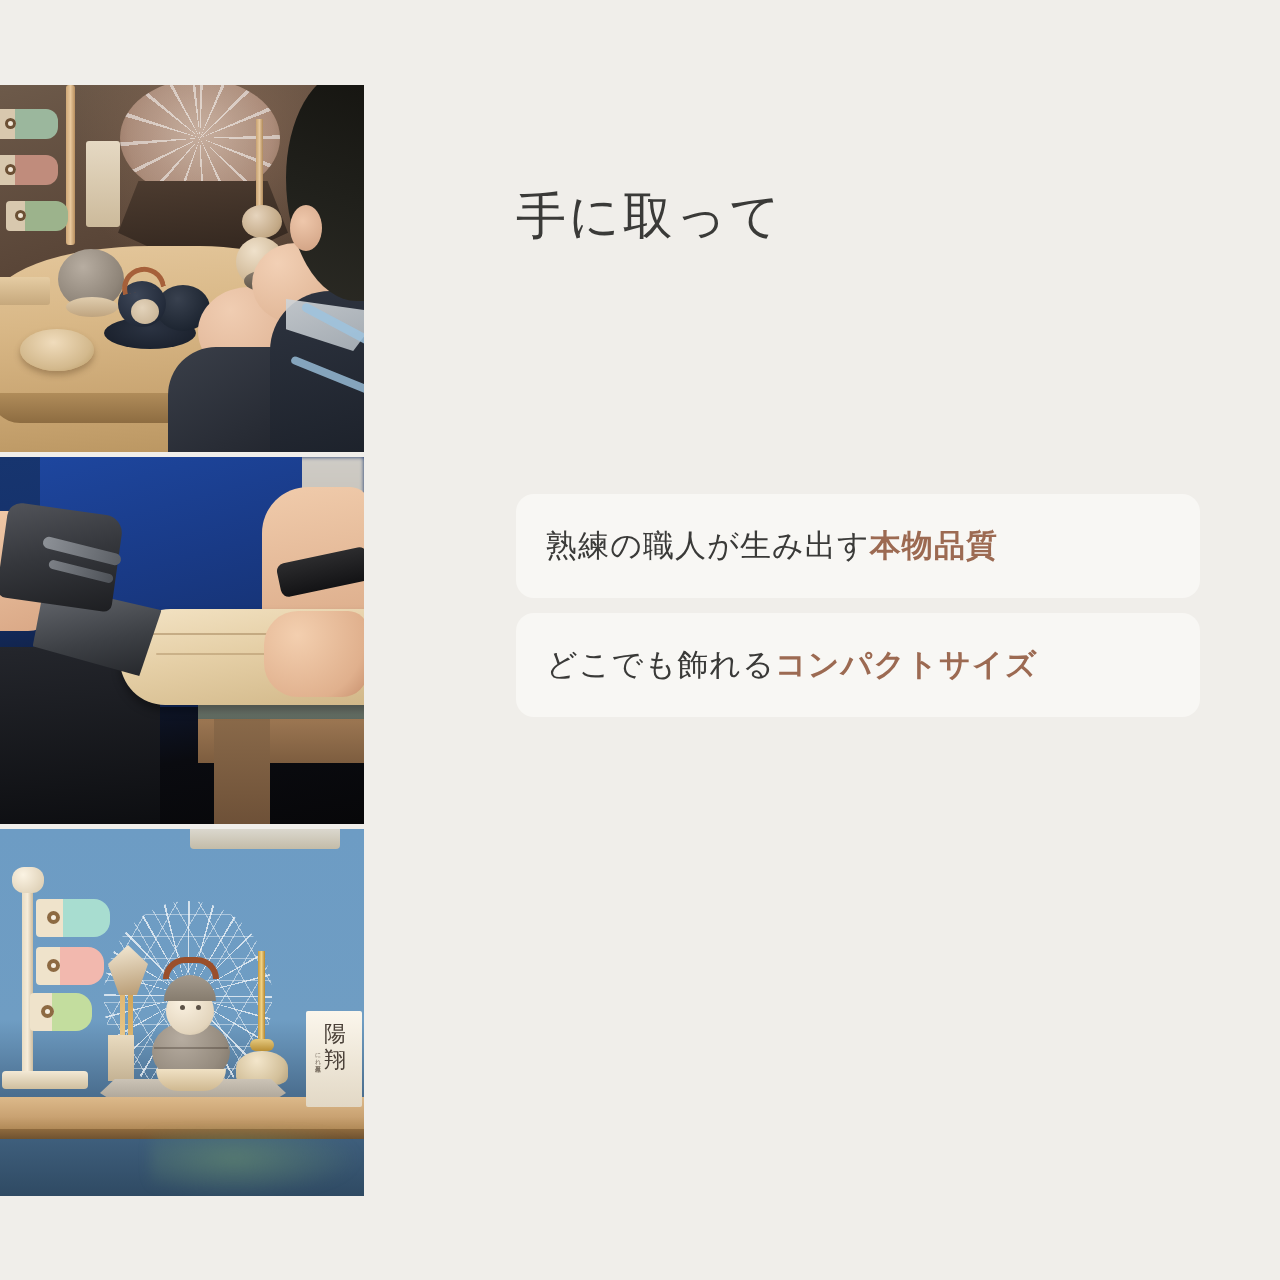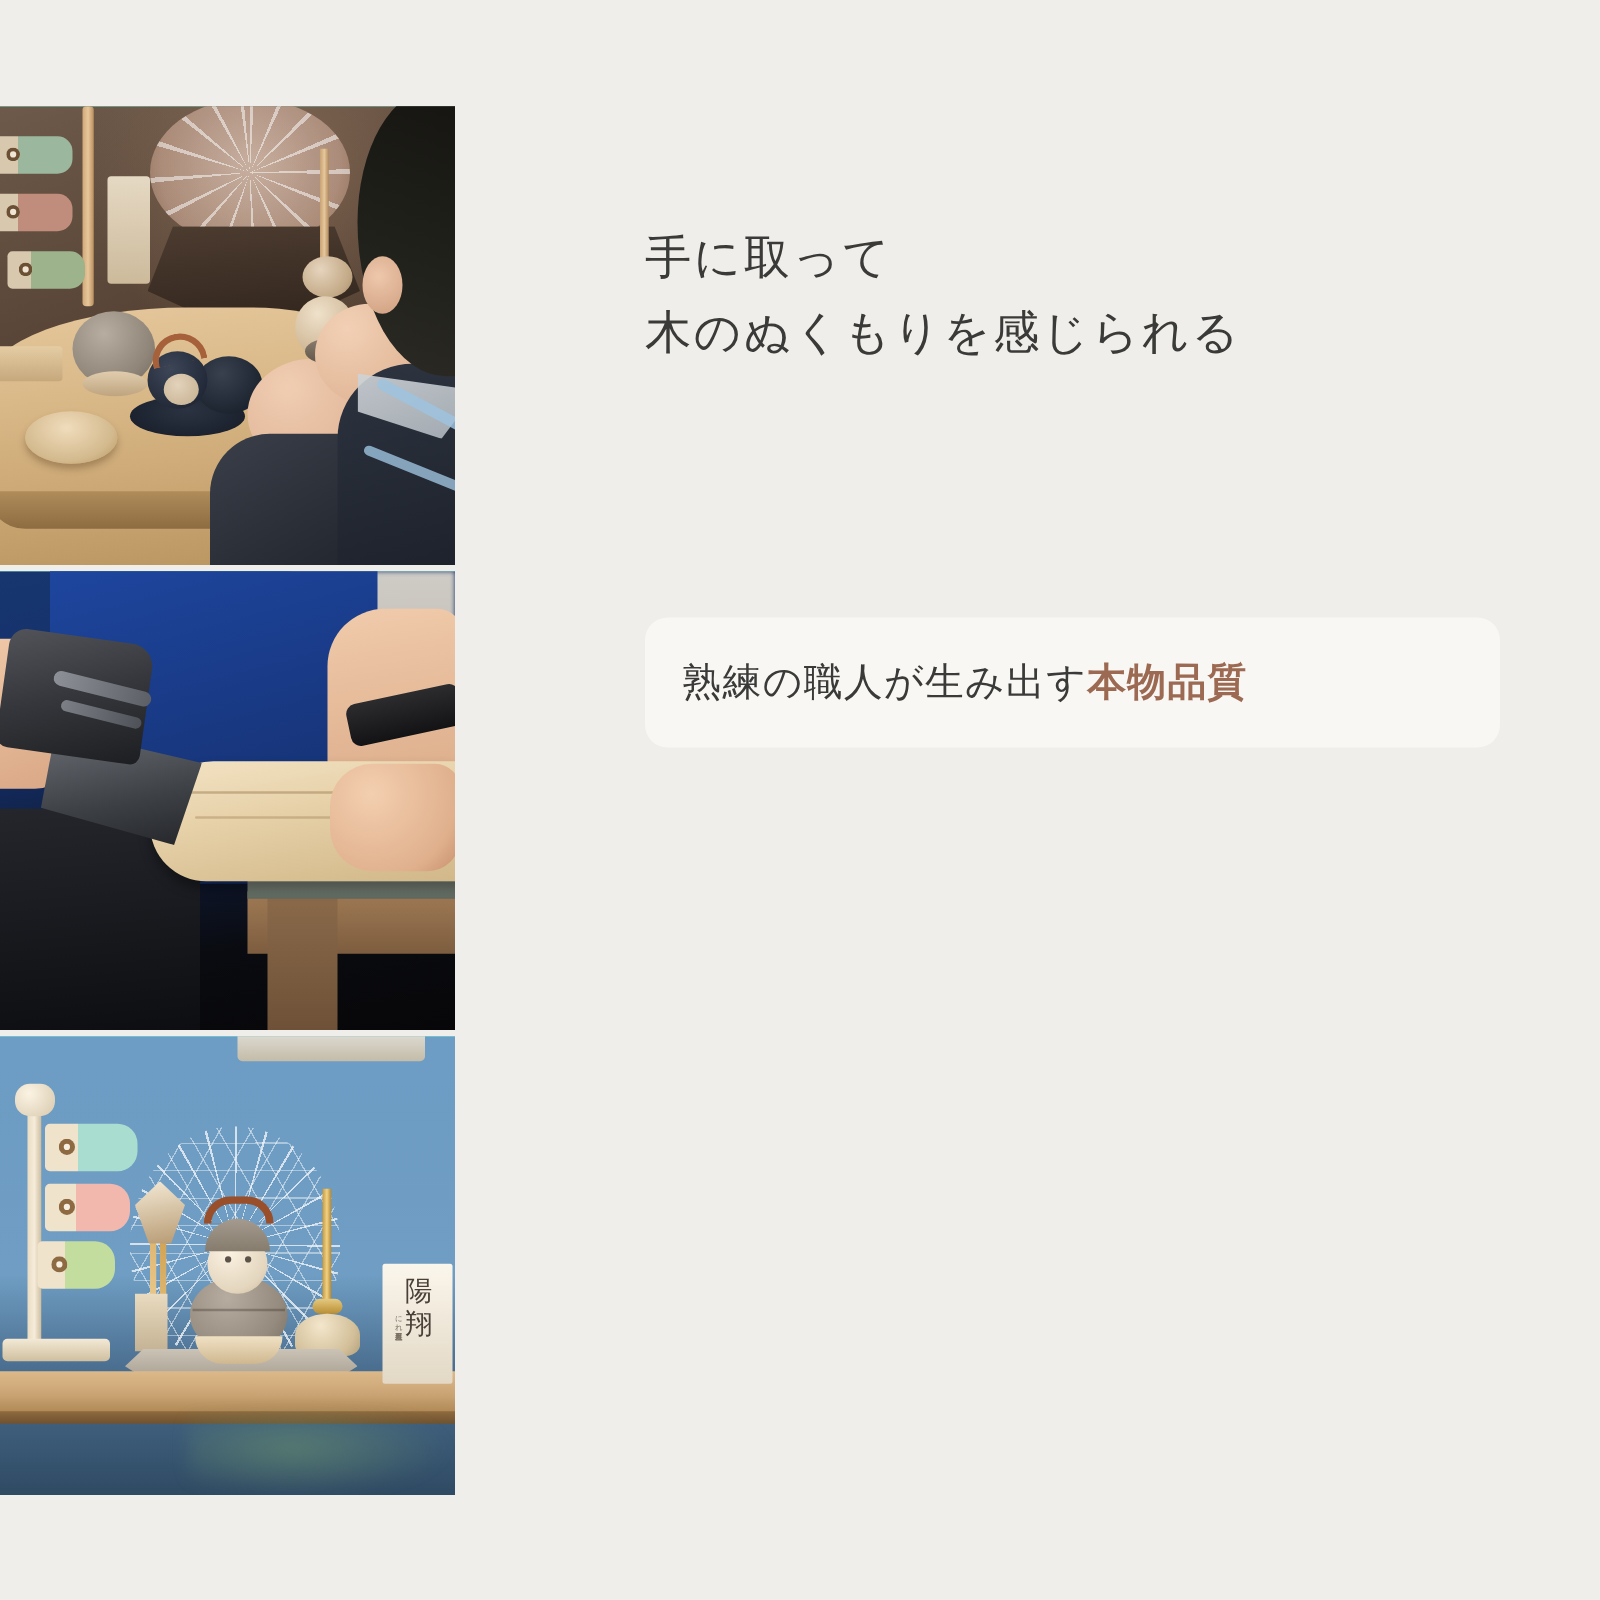--- a/index.html
+++ b/index.html
@@ -408,21 +408,21 @@
     top: 0;
     width: 700px;
     height: 1280px;
   }
 
   .headline {
     position: absolute;
     left: 0;
     top: 176px;
     width: 700px;
-    font-size: 37px;
+    font-size: 50px;
     line-height: 1.62;
     color: #3A3A38;
     font-weight: 300;
     letter-spacing: 0.055em;
     font-family: "Liberation Sans", "DejaVu Sans", sans-serif;
   }
   .headline .hl-line { display: block; white-space: nowrap; }
 
   .feature-list {
     position: absolute;
@@ -550,29 +550,33 @@
     <div class="ph-layer p3-plaque-name">陽翔</div>
     <div class="ph-layer p3-plant"></div>
   </div>
 
 </div>
 
 <div class="content">
 
   <h1 class="headline">
     <span class="hl-line">手に取って</span>
-    <span class="hl-line">木のぬくもりを感じられる</span>
   </h1>
 
   <div class="feature-list">
 
     <div class="feature-card">
       <span class="feature-text">
         <span>熟練の職人が生み出す</span><span class="accent">本物品質</span><span></span>
       </span>
     </div>
 
 
 
+    <div class="feature-card">
+      <span class="feature-text">
+        <span>どこでも飾れる</span><span class="accent">コンパクトサイズ</span><span></span>
+      </span>
+    </div>
 
 
   </div>
 </div>
 
 </body></html>

